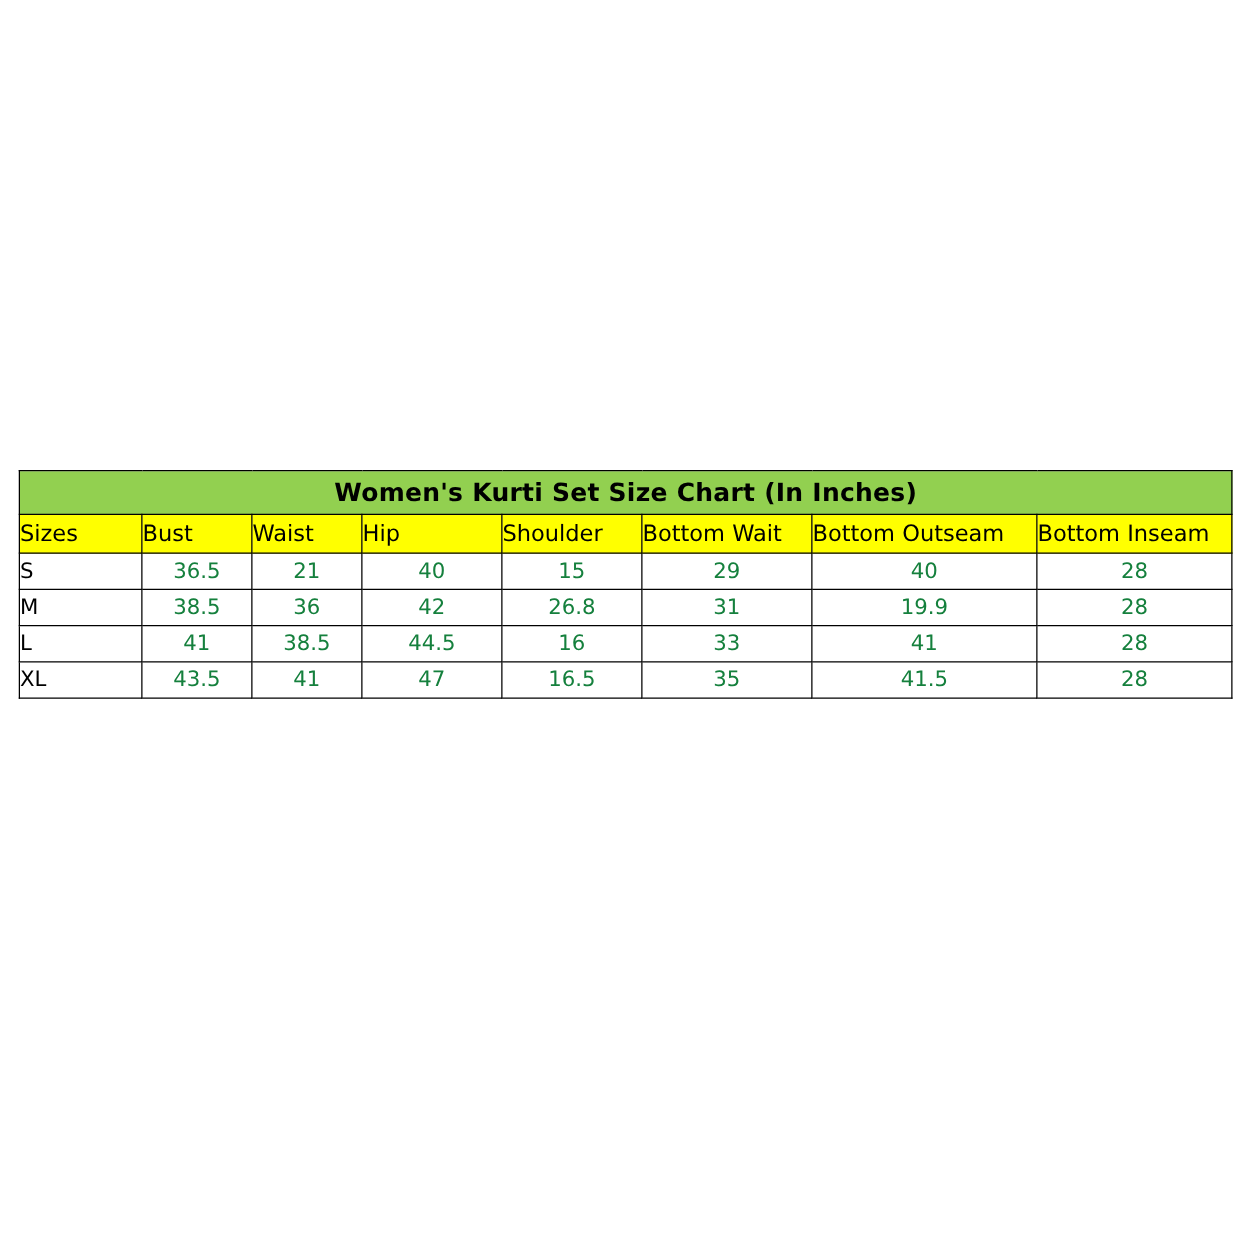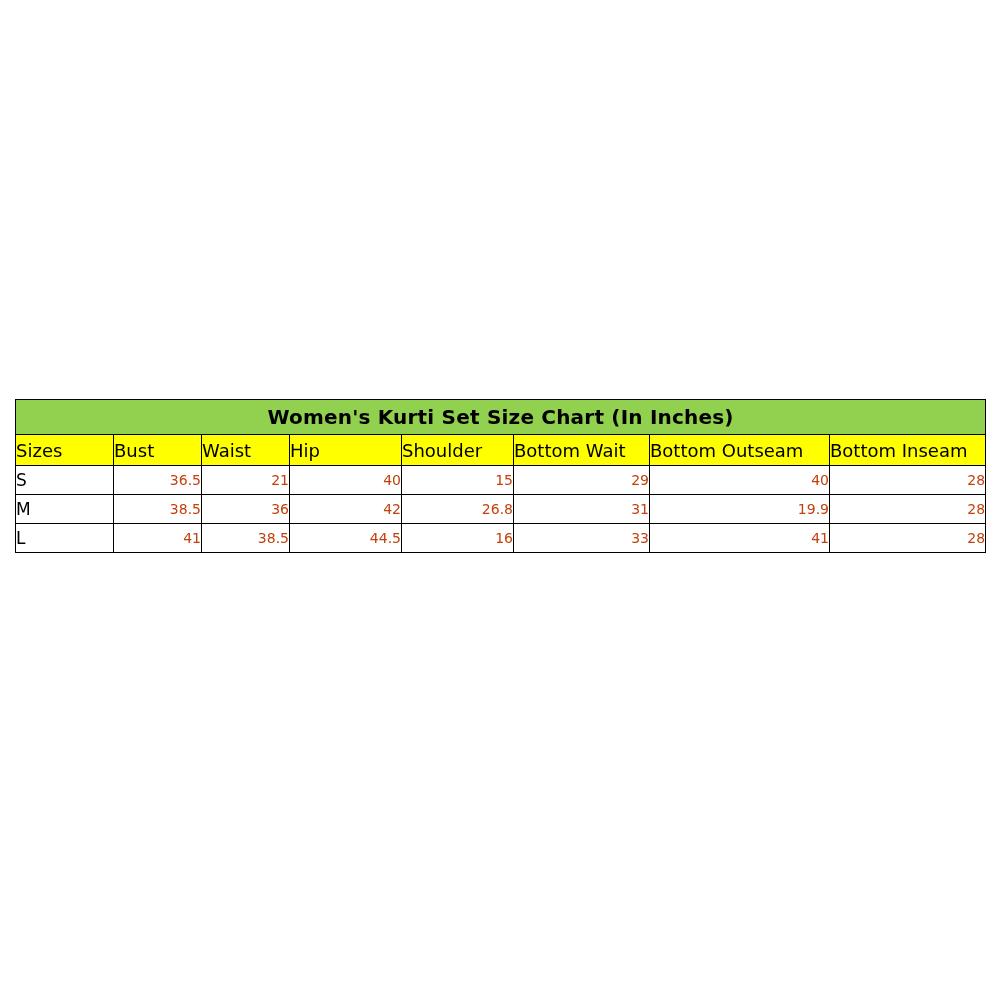--- a/index.html
+++ b/index.html
@@ -10,21 +10,21 @@
   body {
     width: 1000px;
     height: 1000px;
     font-family: "DejaVu Sans", "Liberation Sans", sans-serif;
     position: relative;
     overflow: hidden;
   }
   #chart-wrap {
     position: absolute;
     left: 15px;
-    top: 399px;
+    top: 376px;
     width: 970px;
   }
   table.size-chart {
     border-collapse: collapse;
     width: 970px;
     table-layout: fixed;
   }
   table.size-chart td, table.size-chart th {
     border: 1px solid #000000;
     padding: 0;
@@ -52,23 +52,23 @@
   .size-cell {
     background: #ffffff;
     color: #000000;
     font-size: 17px;
     text-align: left;
     padding-left: 6px;
     height: 28px;
   }
   .val-cell {
     background: #ffffff;
-    color: #c2410c;
-    font-size: 14px;
-    text-align: right;
+    color: #15803d;
+    font-size: 17px;
+    text-align: center;
     height: 28px;
   }
   
   col.c0 { width: 98px; }
   col.c1 { width: 88px; }
   col.c2 { width: 88px; }
   col.c3 { width: 112px; }
   col.c4 { width: 112px; }
   col.c5 { width: 136px; }
   col.c6 { width: 180px; }
@@ -128,15 +128,25 @@
       <tr>
         <td class="size-cell">L</td>
         <td class="val-cell">41</td>
         <td class="val-cell">38.5</td>
         <td class="val-cell">44.5</td>
         <td class="val-cell">16</td>
         <td class="val-cell">33</td>
         <td class="val-cell">41</td>
         <td class="val-cell">28</td>
       </tr>
+      <tr>
+        <td class="size-cell">XL</td>
+        <td class="val-cell">43.5</td>
+        <td class="val-cell">41</td>
+        <td class="val-cell">47</td>
+        <td class="val-cell">16.5</td>
+        <td class="val-cell">35</td>
+        <td class="val-cell">41.5</td>
+        <td class="val-cell">28</td>
+      </tr>
     </tbody>
   </table>
 </div>
 
 </body></html>

